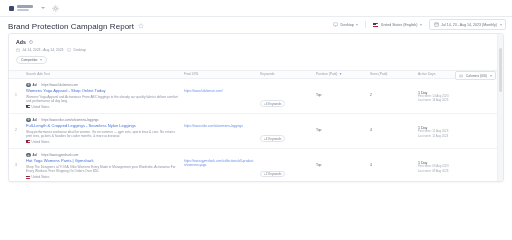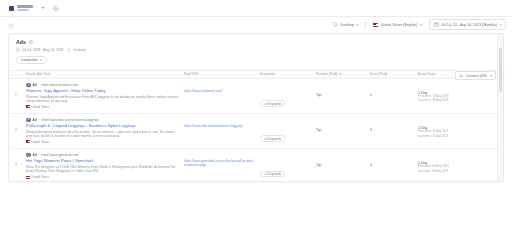--- a/index.html
+++ b/index.html
@@ -216,20 +216,21 @@
     <div class="caret-sm"></div>
     <div class="gear">
       <svg viewBox="0 0 16 16">
           <circle cx="8" cy="8" r="2.6" fill="none" stroke="#9aa2ae" stroke-width="1.6"></circle>
           <circle cx="8" cy="8" r="6" fill="none" stroke="#9aa2ae" stroke-width="1.6" stroke-dasharray="2.2 2.2"></circle>
         </svg>
     </div>
   </div>
 
   <div class="titlerow">
+    <div class="page-title">Brand Protection Campaign Report</div>
     <div class="star">
       <svg viewBox="0 0 16 16">
           <path d="M8 1.5l1.9 4 4.4.6-3.2 3.1.8 4.4L8 11.5l-3.9 2.1.8-4.4L1.7 6.1l4.4-.6z" fill="none" stroke="#b9c0cb" stroke-width="1.2" stroke-linejoin="round"></path>
         </svg>
     </div>
   </div>
 
   <div class="hdr-right">
     <div class="ctrl">
       <span class="ic">

